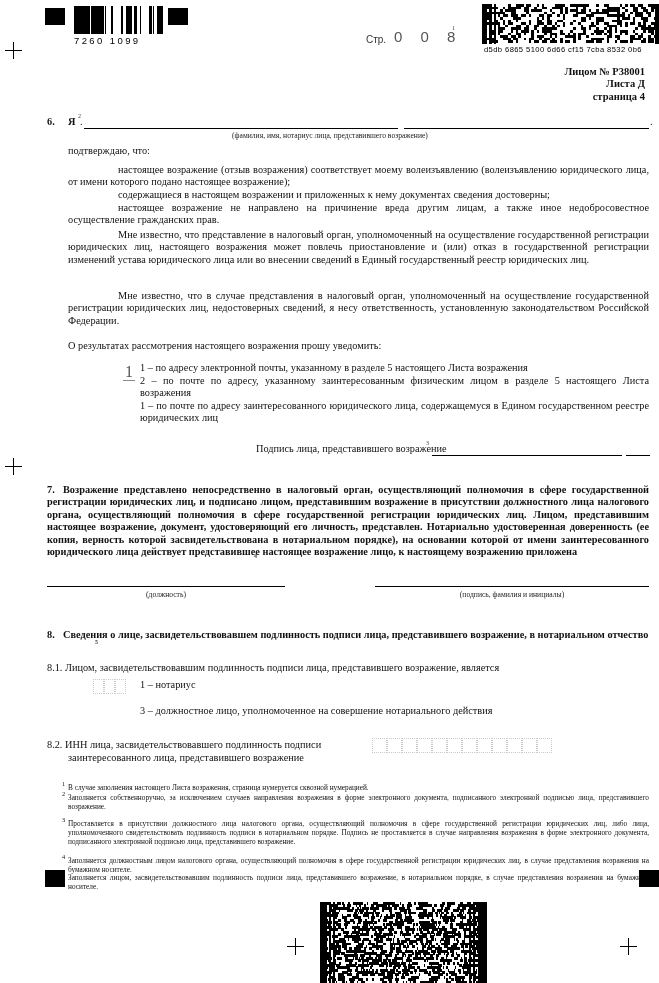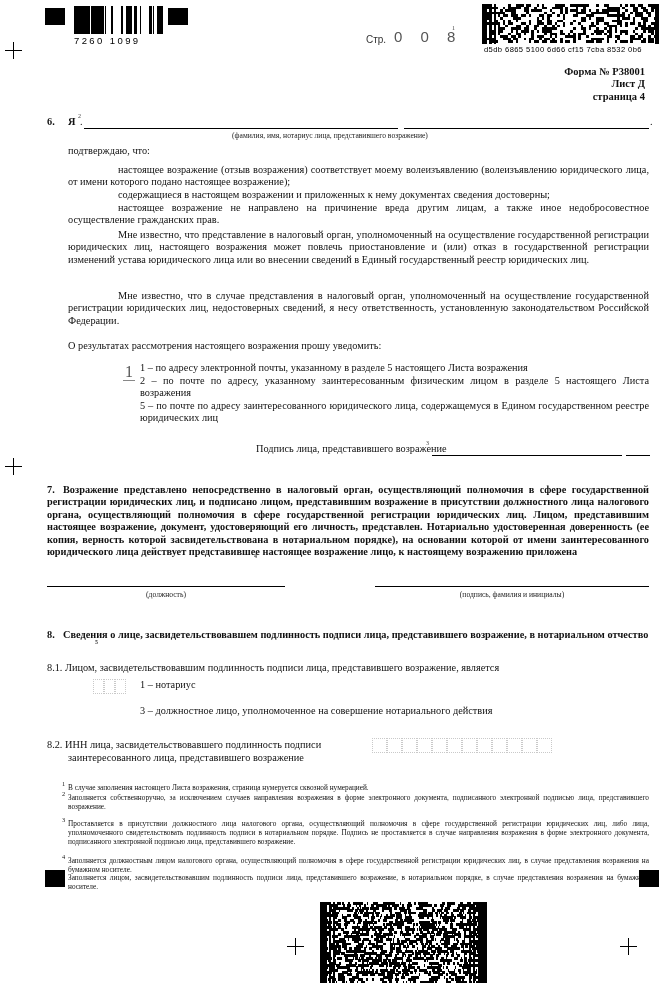--- a/index.html
+++ b/index.html
@@ -577,22 +577,22 @@
       <span style="left: 0px; top: 0px; width: 5px; height: 40px;"></span>
       <span style="left: 7px; top: 0px; width: 3px; height: 40px;"></span>
       <span style="left: 12px; top: 0px; width: 2px; height: 40px;"></span>
       <span style="left: 173px; top: 0px; width: 4px; height: 40px;"></span>
     </div>
   <div class="hexrow" style="left:484px;top:45px;">d5db 6865 5100 6d66 cf15 7cba 8532 0b6</div>
 
   <div class="cross" style="left:5px;top:42px;"></div>
 
   <div class="formttl" style="top:66px;width:300px;right:14px;">
-    <div>Форма № Р38001</div>
-    <div>Лист Д</div>
+    <div>Лицом № Р38001</div>
+    <div>Листа Д</div>
     <div>страница 4</div>
   </div>
 
   <div class="t b" style="left:47px;top:116px;">6.</div>
   <div class="t b" style="left:68px;top:116px;">Я</div>
   <div class="sup" style="position:absolute;left:78px;top:113px;">2</div>
   <div class="t" style="left:80px;top:116px;">.</div>
   <div class="ln" style="left:84px;top:128px;width:314px;"></div>
   <div class="ln" style="left:404px;top:128px;width:245px;"></div>
   <div class="t" style="left:650px;top:116px;">.</div>
@@ -608,21 +608,21 @@
   <div class="t" style="left:68px;top:340px;">О результатах рассмотрения настоящего возражения прошу уведомить:</div>
 
   <div class="t" style="left:68px;top:290px;width:581px;text-indent:50px;">Мне известно, что в случае представления в налоговый орган,  уполномоченный на осуществление государственной регистрации юридических лиц, недостоверных сведений, я несу ответственность, установленную законодательством Российской Федерации.</div>
 
   <div class="valcell" style="left:118px;top:363px;width:22px;">
     <span class="u">1</span>
   </div>
 
   <div class="t" style="left:140px;top:362px;width:509px;">1 – по адресу электронной почты, указанному в разделе 5 настоящего Листа возражения</div>
   <div class="t" style="left:140px;top:375px;width:509px;">2 – по почте по адресу, указанному заинтересованным физическим лицом в разделе 5 настоящего Листа возражения</div>
-  <div class="t" style="left:140px;top:400px;width:509px;">5 – по почте по адресу заинтересованного юридического лица, содержащемуся в Едином государственном реестре юридических лиц</div>
+  <div class="t" style="left:140px;top:400px;width:509px;">1 – по почте по адресу заинтересованного юридического лица, содержащемуся в Едином государственном реестре юридических лиц</div>
 
   <div class="t" style="left:256px;top:443px;">Подпись лица, представившего возражение</div>
   <div class="sup" style="position:absolute;left:426px;top:440px;">3</div>
   <div class="ln" style="left:432px;top:455px;width:190px;"></div>
   <div class="ln" style="left:626px;top:455px;width:24px;"></div>
 
   <div class="cross" style="left:5px;top:458px;"></div>
 
   <div class="t b" style="left:47px;top:484px;">7.</div>
   <div class="t b" style="left:47px;top:484px;width:602px;text-indent:16px;">Возражение представлено непосредственно в налоговый орган, осуществляющий полномочия в сфере государственной регистрации юридических лиц, и подписано лицом, представившим возражение в присутствии должностного лица налогового органа, осуществляющий полномочия в сфере государственной регистрации юридических лиц. Лицом, представившим настоящее возражение, документ, удостоверяющий его личность, представлен. Нотариально удостоверенная доверенность (ее копия, верность которой засвидетельствована в нотариальном порядке), на основании которой от имени заинтересованного юридического лица действует представившее настоящее возражение лицо, к настоящему возражению приложена</div>

